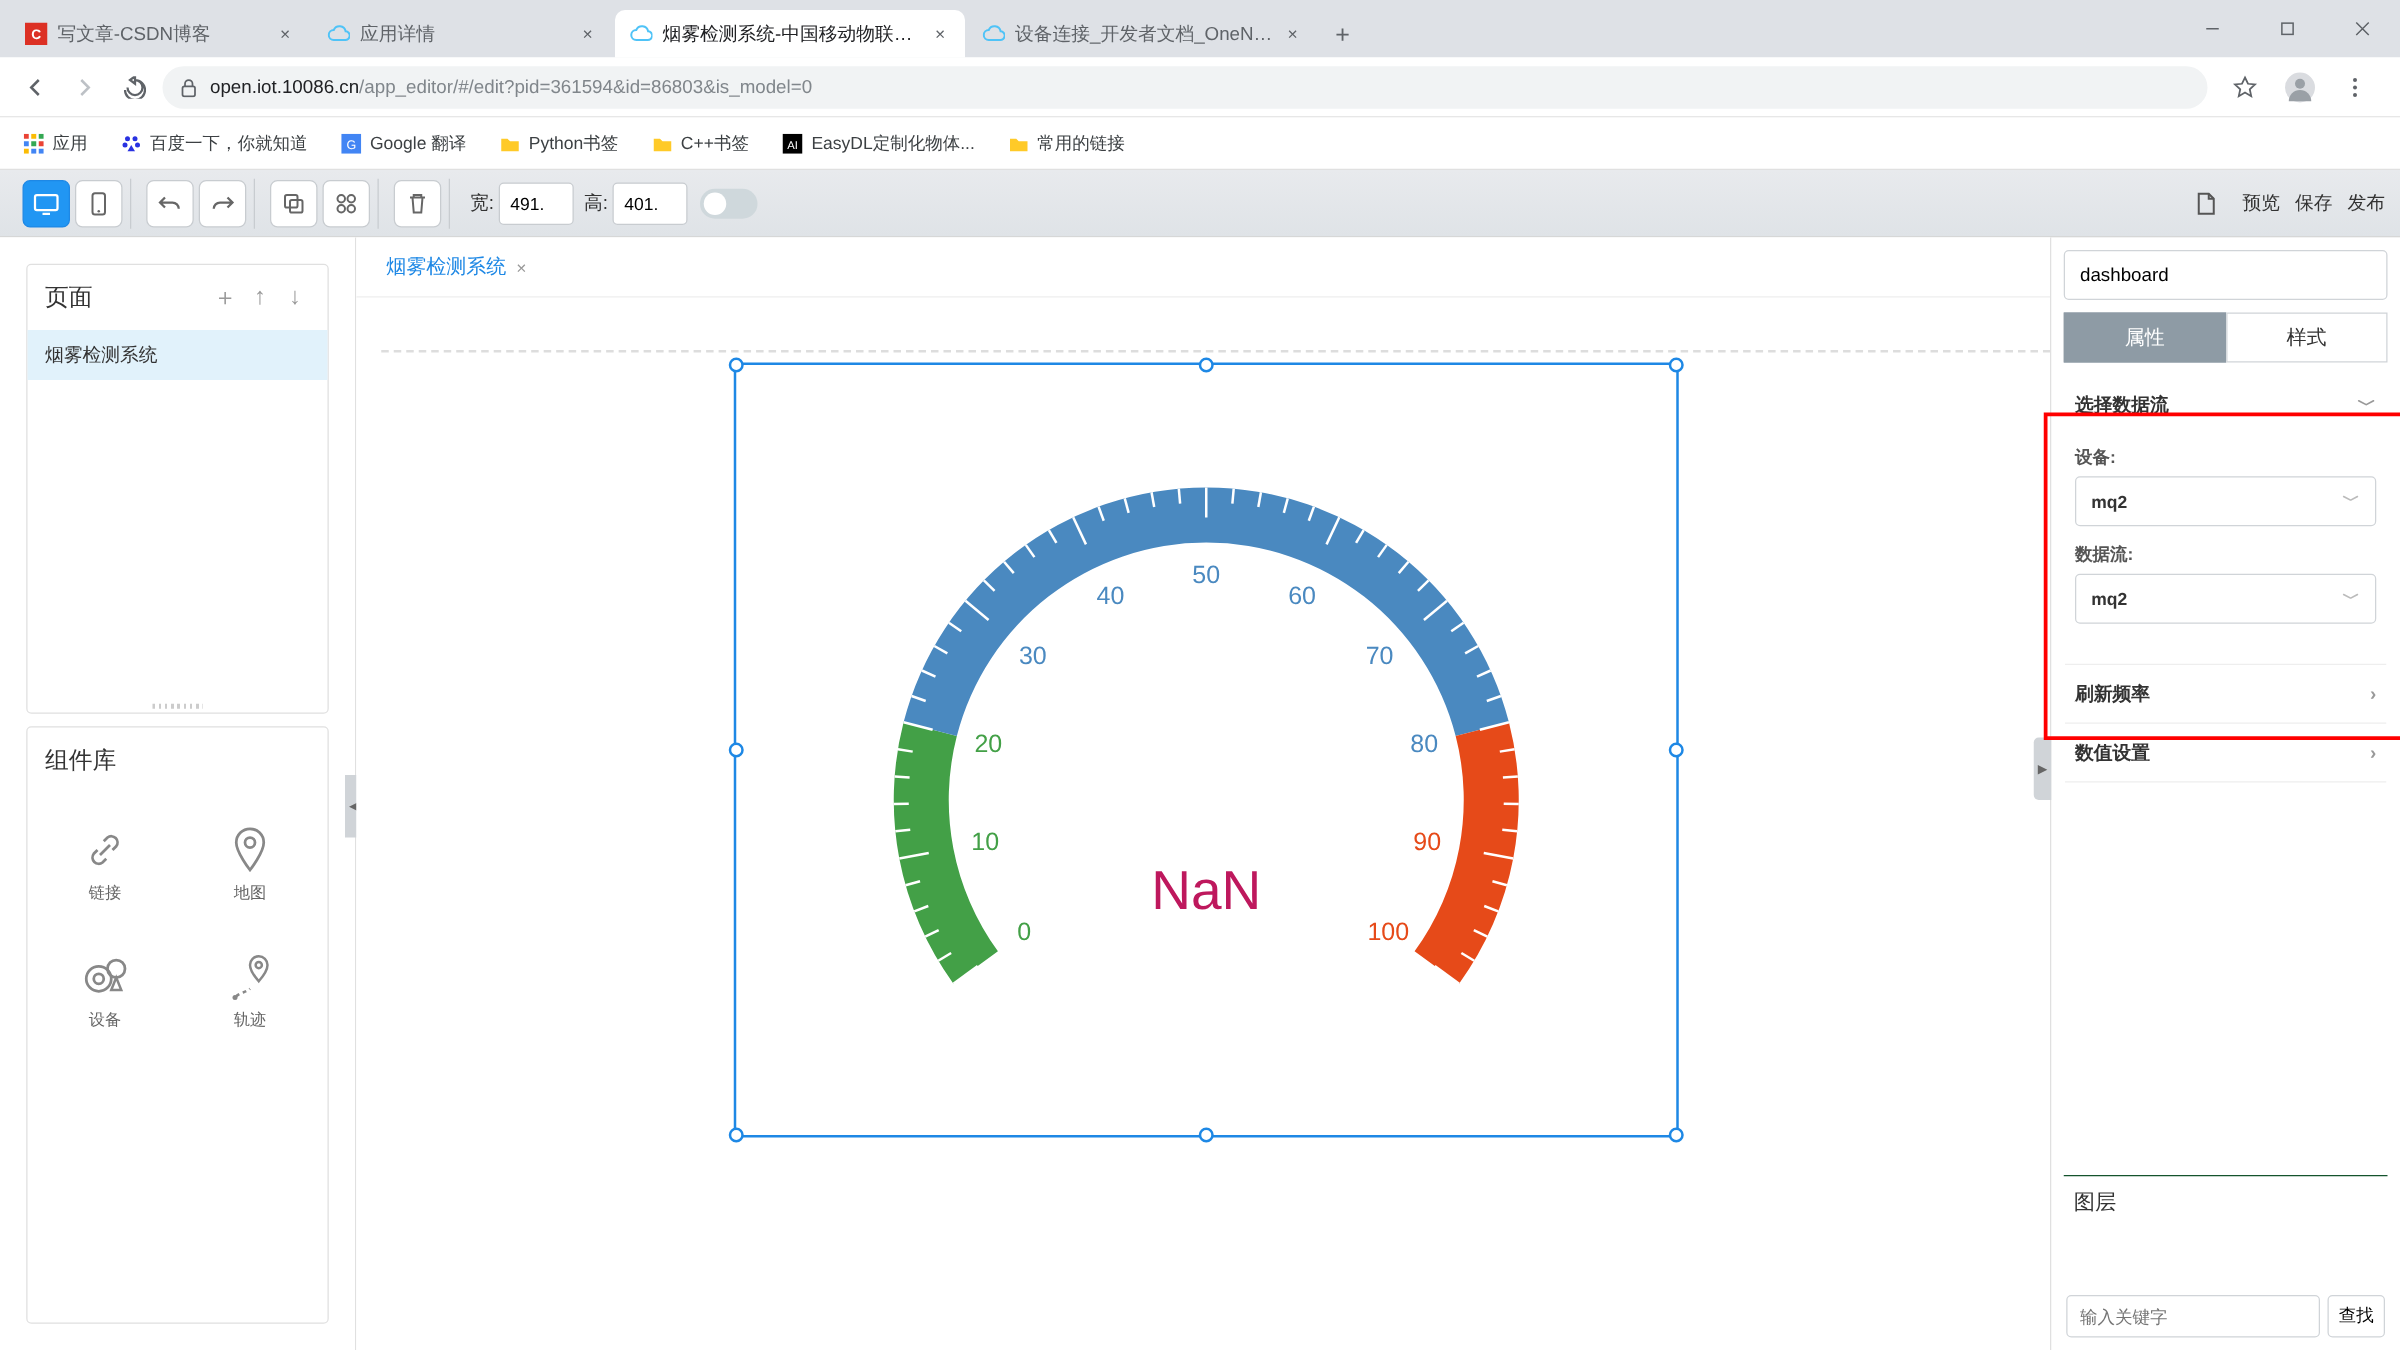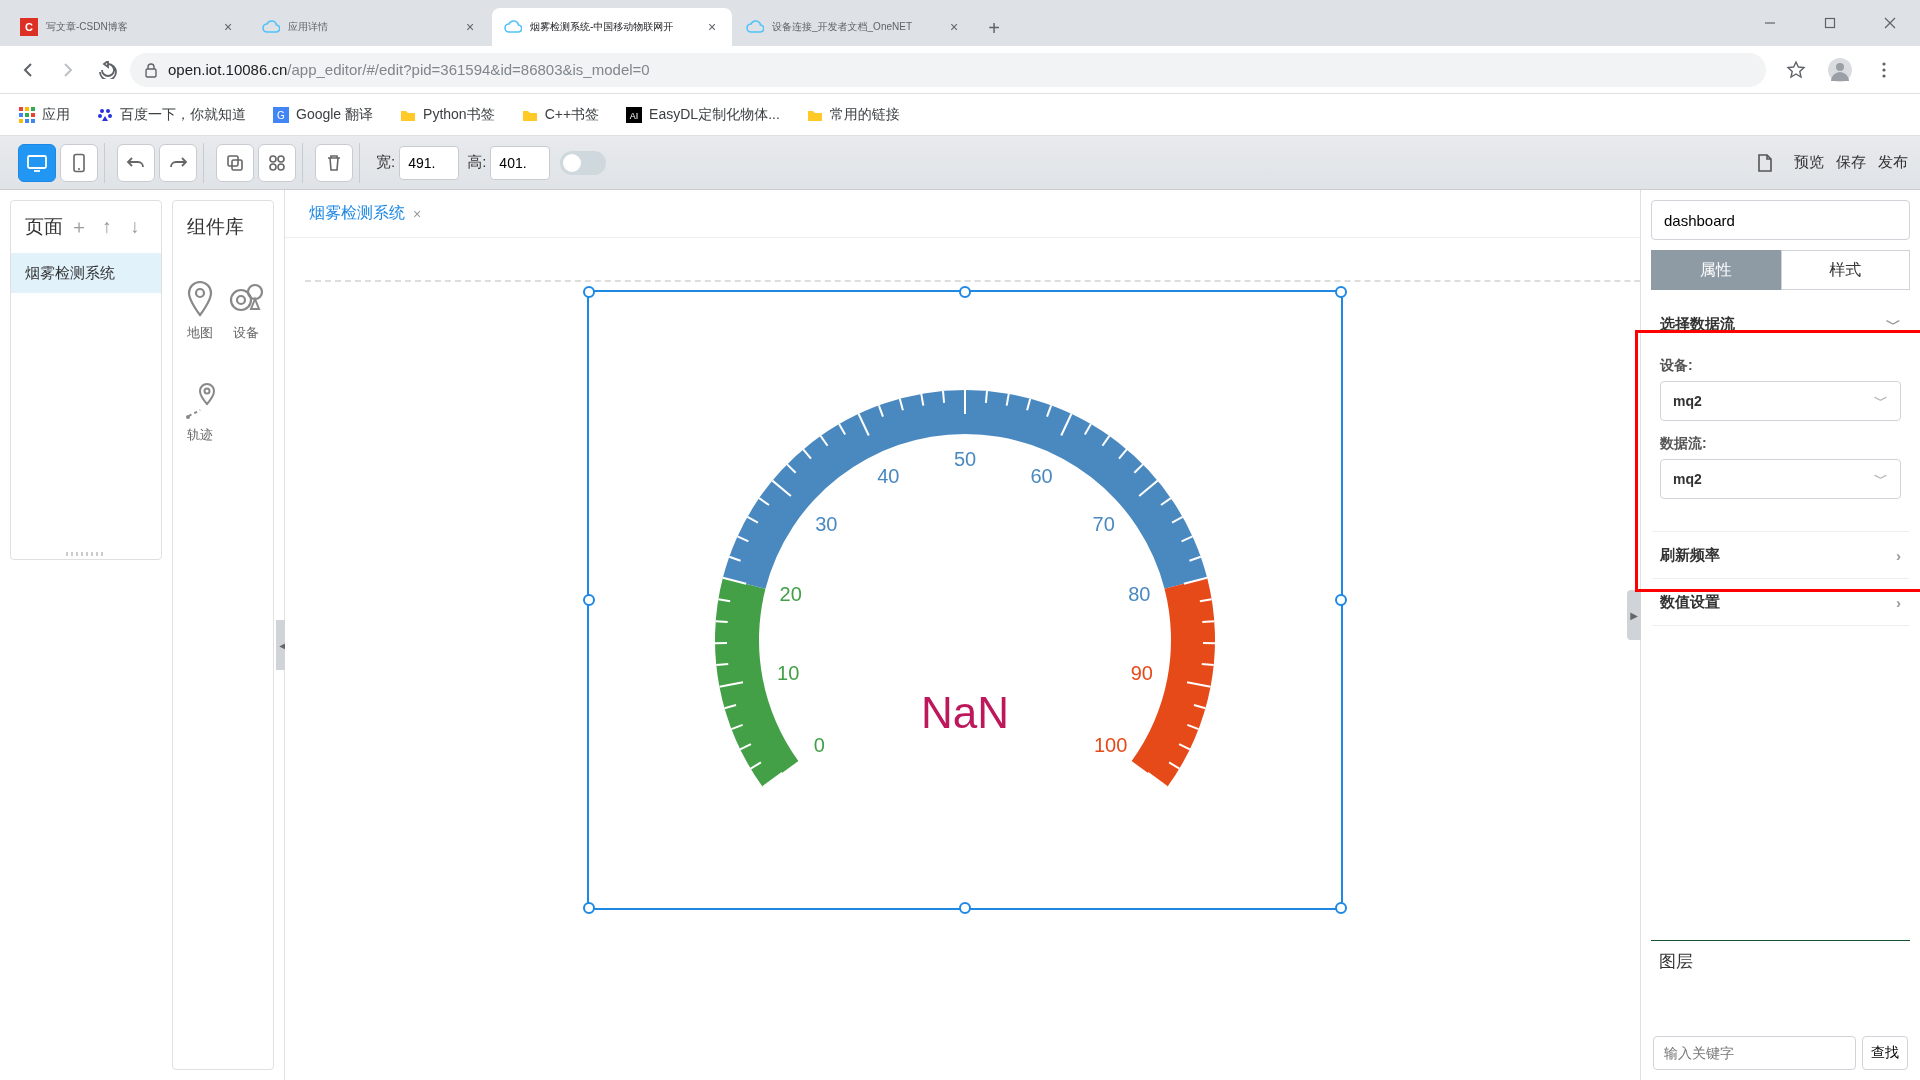--- a/index.html
+++ b/index.html
@@ -4,21 +4,21 @@
 <style>
 * { margin:0; padding:0; box-sizing:border-box; font-family:"Microsoft YaHei",Arial,sans-serif; }
 body { width:1920px; height:1080px; background:#fff; overflow:hidden; font-size:14px; }
 
 
 .chrome { display:flex; flex-direction:column; height:100%; }
 .tabbar { height:46px; background:#dee1e6; display:flex; align-items:flex-end; padding-left:8px; }
 .tab { height:38px; display:flex; align-items:center; padding:0 12px; border-radius:8px 8px 0 0; margin-right:2px; min-width:240px; max-width:280px; position:relative; cursor:pointer; color:#5f6368; }
 .tab.active { background:#fff; color:#202124; }
 .tab .tabicon { width:18px; height:18px; margin-right:8px; display:flex; align-items:center; justify-content:center; flex-shrink:0; }
-.tab .tlbl { flex:1; white-space:nowrap; overflow:hidden; text-overflow:ellipsis; font-size:10px; }
+.tab .tlbl { flex:1; white-space:nowrap; overflow:hidden; text-overflow:ellipsis; font-size:15px; }
 .tab .tclose { width:16px; height:16px; margin-left:6px; border-radius:50%; display:flex; align-items:center; justify-content:center; font-size:14px; color:#5f6368; }
 .tabbar .newtab { width:36px; height:36px; display:flex; align-items:center; justify-content:center; font-size:20px; color:#5f6368; cursor:pointer; }
 .winbtns { margin-left:auto; display:flex; }
 .winbtn { width:60px; height:46px; display:flex; align-items:center; justify-content:center; color:#5f6368; cursor:pointer; }
 
 .addrbar { height:48px; background:#fff; display:flex; align-items:center; padding:0 10px; gap:4px; border-bottom:1px solid #e0e0e0; }
 .navbtn { width:36px; height:36px; border-radius:50%; display:flex; align-items:center; justify-content:center; color:#5f6368; cursor:pointer; }
 .navbtn.dis { color:#bdc1c6; cursor:default; }
 .omni { flex:1; height:34px; background:#f1f3f4; border-radius:17px; display:flex; align-items:center; padding:0 14px; color:#202124; }
 .omni .lock { margin-right:10px; color:#5f6368; }
@@ -42,21 +42,21 @@
 .diminp { width:60px; height:34px; border:1px solid #c8ccd0; border-radius:4px; padding:0 8px; font-size:14px; }
 .switch { width:46px; height:24px; background:#cfd8dc; border-radius:12px; position:relative; cursor:pointer; margin-left:6px; }
 .switch::after { content:''; position:absolute; left:3px; top:3px; width:18px; height:18px; background:#fff; border-radius:50%; }
 .apptool .rbtns { margin-left:auto; display:flex; gap:12px; align-items:center; }
 .rbtns .txtbtn { font-size:15px; cursor:pointer; color:#333; }
 .rbtns .ico { width:34px; height:34px; display:flex; align-items:center; justify-content:center; color:#444; cursor:pointer; }
 
 .workspace { flex:1; display:flex; min-height:0; background:#fff; }
 
 
-.left { width:285px; display:flex; flex-direction:row; border-right:1px solid #e0e0e0; background:#fff; gap:10px; padding:10px; }
+.left { width:285px; display:flex; flex-direction:column; border-right:1px solid #e0e0e0; background:#fff; gap:10px; padding:21px; }
 .card { border:1px solid #e0e0e0; border-radius:4px; background:#fff; display:flex; flex-direction:column; }
 .card .hdr { height:52px; display:flex; align-items:center; padding:0 14px; font-size:19px; color:#333; border-bottom:0; }
 .card .hdr .sp { flex:1; }
 .card .hdr .hic { width:24px; height:24px; display:flex; align-items:center; justify-content:center; color:#999; cursor:pointer; margin-left:4px; }
 .pglist { flex:1; }
 .pgitem { height:40px; display:flex; align-items:center; padding:0 14px; background:#e1f2fb; font-size:15px; color:#333; cursor:pointer; }
 .complib { flex:1; min-height:0; }
 .compgrid { display:grid; grid-template-columns:1fr 1fr; gap:4px; padding:8px 6px; }
 .comp { display:flex; flex-direction:column; align-items:center; justify-content:center; height:98px; cursor:pointer; color:#555; }
 .comp .cic { width:42px; height:42px; display:flex; align-items:center; justify-content:center; color:#888; }
@@ -382,20 +382,28 @@
           </div>
           <div class="resizer">
               <div class="dots"></div>
             </div>
         </div>
         <div class="card complib">
           <div class="hdr">
               <span>组件库</span>
             </div>
           <div class="compgrid">
+            <div class="comp">
+                <span class="cic">
+                  <svg width="36" height="36" viewBox="0 0 36 36">
+                    <path d="M14 22l8-8M12 18l-3 3a5 5 0 007 7l3-3M24 18l3-3a5 5 0 00-7-7l-3 3" fill="none" stroke="#888" stroke-width="2.2"></path>
+                  </svg>
+                </span>
+                <span class="clbl">链接</span>
+              </div>
             <div class="comp">
                 <span class="cic">
                   <svg width="32" height="38" viewBox="0 0 32 38">
                     <path d="M16 2a11 11 0 00-11 11c0 8 11 22 11 22s11-14 11-22A11 11 0 0016 2z" fill="none" stroke="#888" stroke-width="2.2"></path>
                     <circle cx="16" cy="13" r="4" fill="none" stroke="#888" stroke-width="2.2"></circle>
                   </svg>
                 </span>
                 <span class="clbl">地图</span>
               </div>
             <div class="comp">

